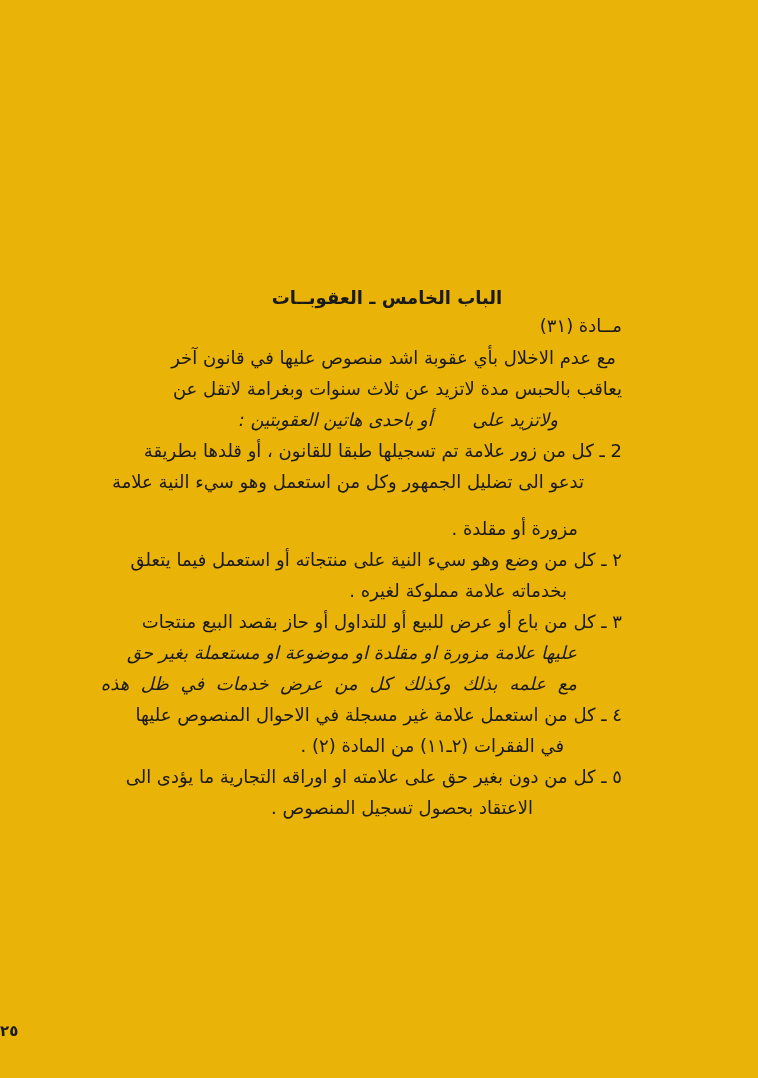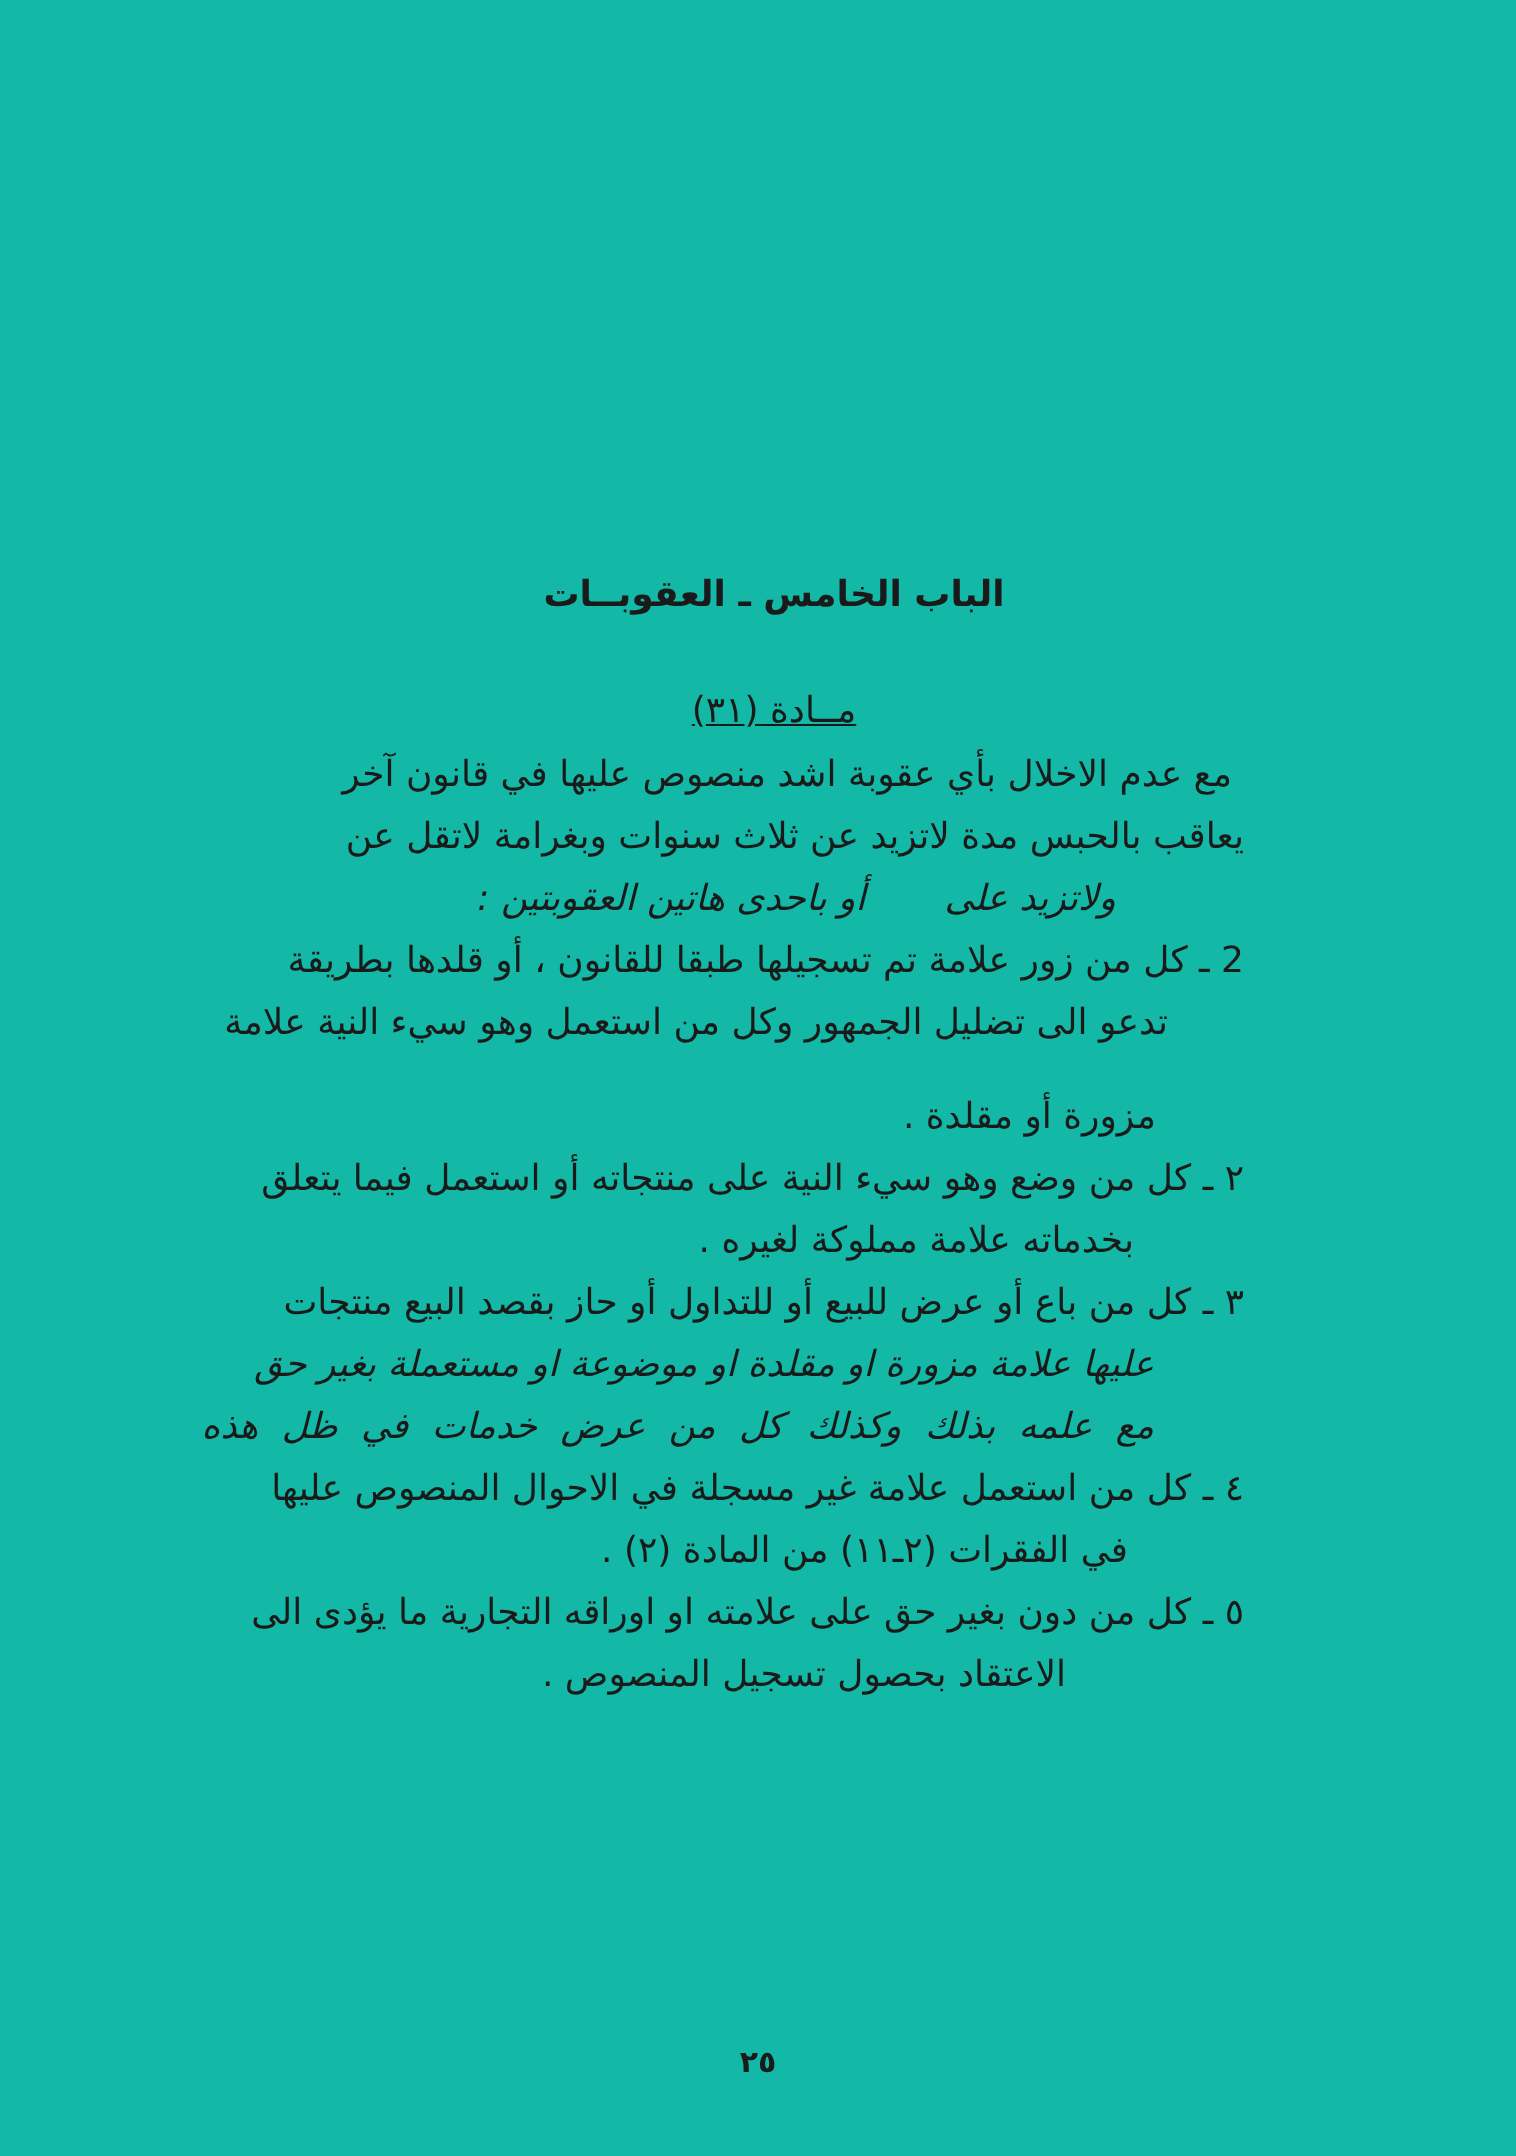--- a/index.html
+++ b/index.html
@@ -6,45 +6,43 @@
   body {
     width: 758px; height: 1078px;
     background: #ffffff;
     font-family: "DejaVu Sans", sans-serif;
     color: #1a1a1a;
     overflow: hidden;
   }
   .page {
     position: relative;
     width: 758px; height: 1078px;
-    background: #14b8a6;
+    background: #eab308;
     direction: rtl;
   }
   .doc {
     position: absolute;
     top: 286px;
     right: 136px;
     width: 470px;
   }
   .chapter-title {
     margin: 0;
     font-size: 18px;
     font-weight: bold;
     line-height: 24px;
     text-align: center;
     white-space: nowrap;
   }
   .article-heading {
-    margin: 34px 0 0 0;
+    margin: 4px 0 0 0;
     font-size: 18px;
     font-weight: normal;
     line-height: 24px;
-    text-align: center;
     white-space: nowrap;
-    text-decoration: underline;
   }
   .body-text {
     margin-top: 4px;
     font-size: 18px;
     line-height: 31px;
   }
   .line {
     text-align: right;
     white-space: nowrap;
     height: 31px;
@@ -61,21 +59,21 @@
   .p45 { padding-right: 45px; font-style: italic; }
   .p55 { padding-right: 55px; }
   .p58 { padding-right: 58px; }
   .p89 { padding-right: 89px; }
   .wide { word-spacing: 6px; }
   .page-number {
     position: absolute;
     top: 1022px;
     left: 0;
     width: 758px;
-    text-align: center;
+    text-align: left;
     font-size: 15px;
     font-weight: bold;
     letter-spacing: 2px;
   }
 </style>
 </head>
 <body>
 
 <div class="page">
   <div class="doc">

